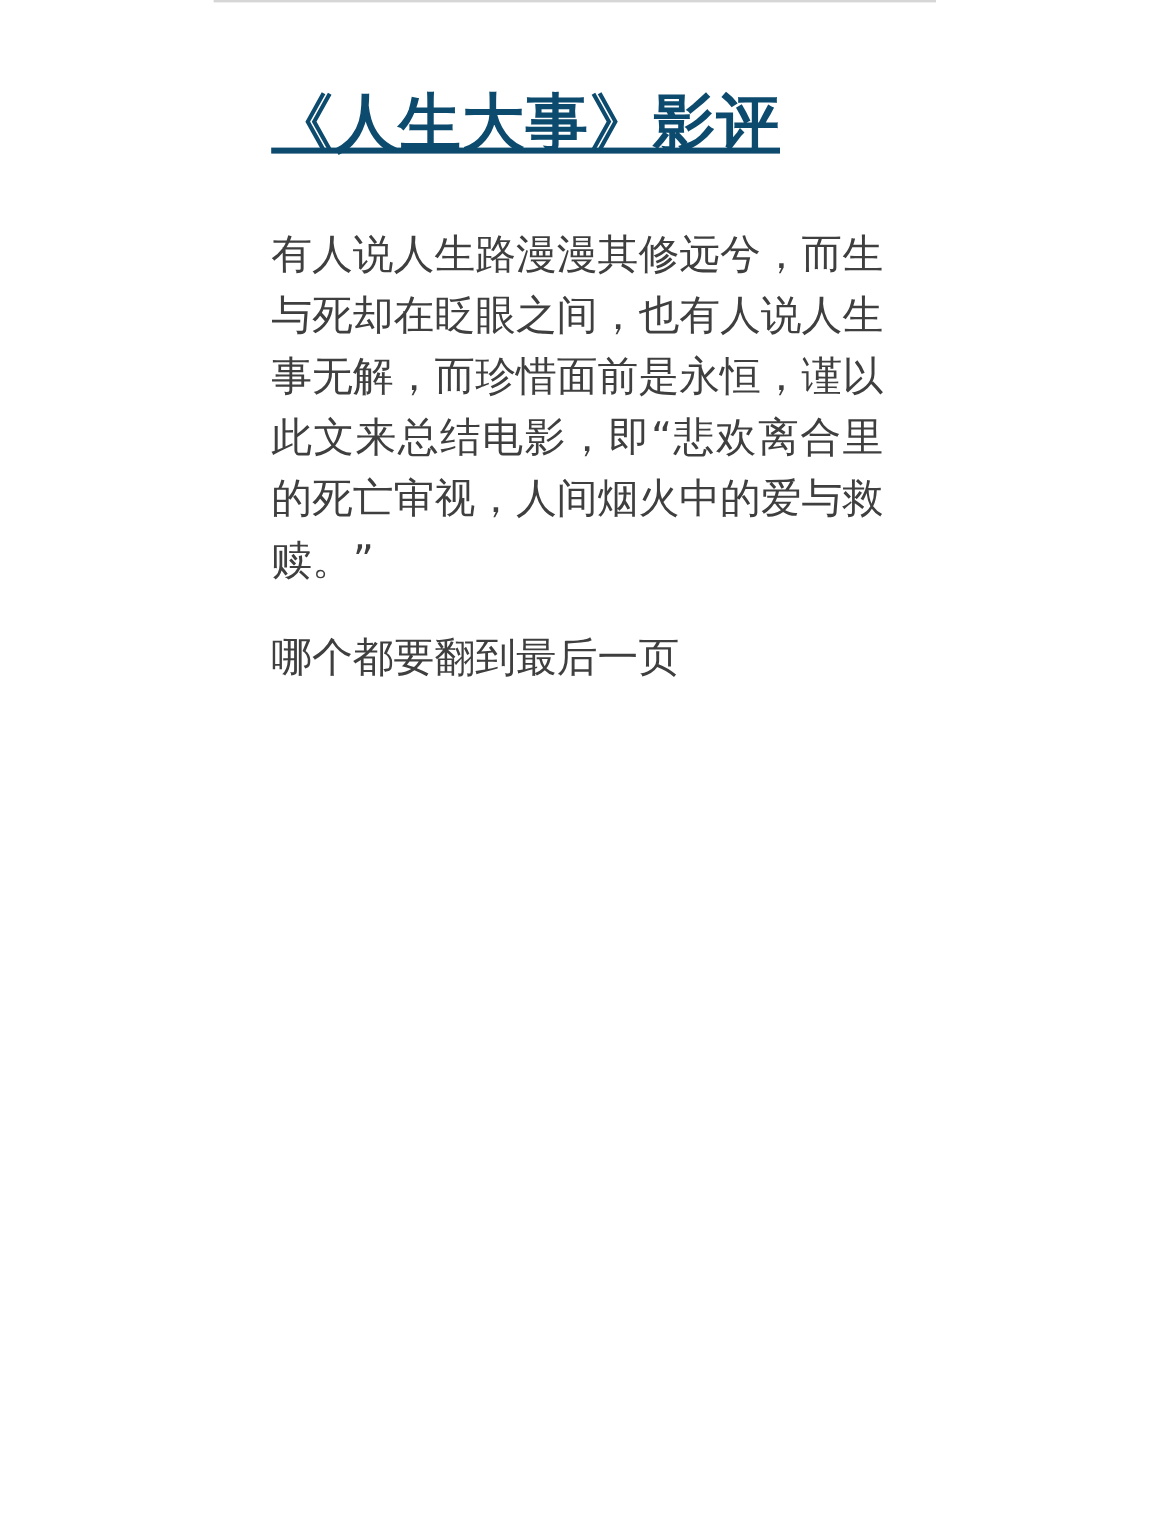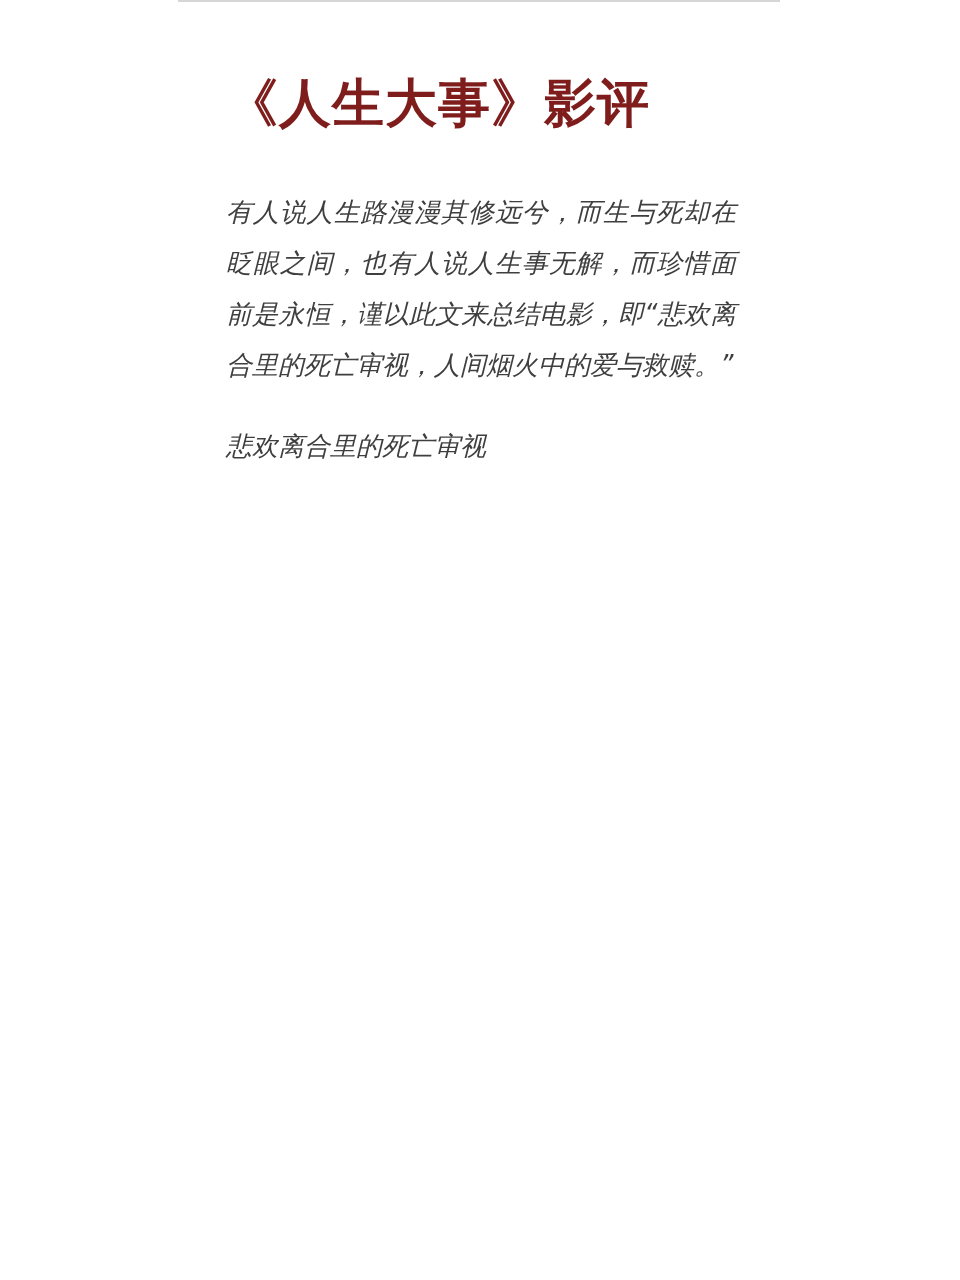--- a/index.html
+++ b/index.html
@@ -23,47 +23,47 @@
     background: #d6d6d6;
   }
   .title {
     position: absolute;
     left: 226px;
     top: 68px;
     width: 520px;
     font-size: 52px;
     line-height: 70px;
     font-weight: bold;
-    color: #7f1d1d;
+    color: #0c4a6e;
     letter-spacing: 1px;
     white-space: nowrap;
+    text-decoration: underline;
   }
   .article {
     position: absolute;
     left: 226px;
     top: 187px;
     width: 510px;
     color: #3f3f3f;
-    font-size: 26px;
+    font-size: 34px;
     line-height: 51px;
-    font-style: italic;
   }
   .para {
     margin: 0 0 30px 0;
     text-align: justify;
     word-break: break-all;
   }
   .subhead {
     margin: 0 0 30px 0;
     color: #3f3f3f;
   }
 </style>
 </head>
 <body>
 
 <div class="top-rule"></div>
 
 <h1 class="title" style="margin:0;">《人生大事》影评</h1>
 
 <div class="article">
   <p class="para">有人说人生路漫漫其修远兮，而生与死却在眨眼之间，也有人说人生事无解，而珍惜面前是永恒，谨以此文来总结电影，即“悲欢离合里的死亡审视，人间烟火中的爱与救赎。”</p>
-  <p class="subhead">悲欢离合里的死亡审视</p>
+  <p class="subhead">哪个都要翻到最后一页</p>
 </div>
 
 </body></html>

